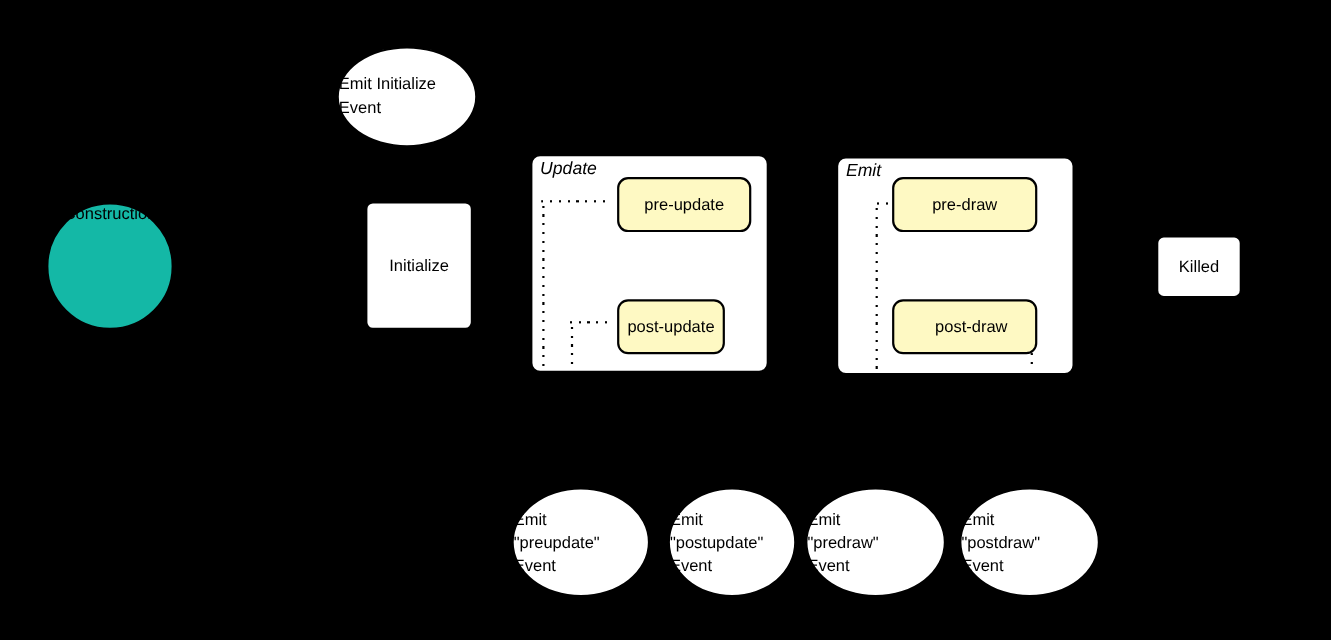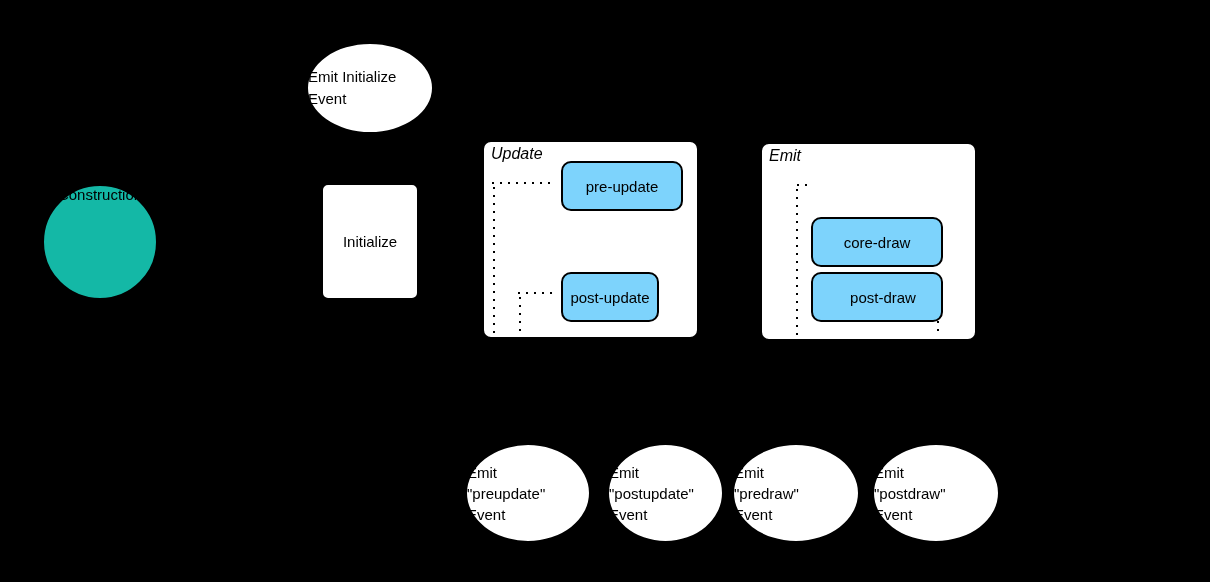--- a/index.html
+++ b/index.html
@@ -46,21 +46,21 @@
     border-radius: 9px;
     z-index: 1;
   }
   .container-label {
     position: absolute; left: 7px; top: 3px;
     font-size: 16px;
     font-style: italic;
   }
   .sub-state {
     position: absolute; box-sizing: border-box;
-    background: #7dd3fc;
+    background: #fef9c3;
     border: 2.5px solid #000;
     border-radius: 10px;
     display: flex; align-items: center; justify-content: center;
     font-size: 15px;
   }
   .dot-h {
     height: 2px; z-index: 2;
     background-image: repeating-linear-gradient(to right, #000 0px, #000 2px, transparent 2px, transparent 8px);
   }
   .dot-v {
@@ -84,53 +84,56 @@
 
   <div class="abs state-circle" style="left:42px; top:184px; width:116px; height:116px;">
     <span>Construction</span>
   </div>
 
   <div class="abs ellipse top" style="left:306px; top:42px; width:128px; height:92px;">
     <div>Emit Initialize</div>
     <div>Event</div>
   </div>
 
-  <div class="abs state-rect" style="left:321px; top:183px; width:98px; height:117px;">
+  <div class="abs state-rect" style="left:332px; top:183px; width:98px; height:117px;">
     <span>Initialize</span>
   </div>
 
   <div class="abs container-box" style="left:482px; top:140px; width:217px; height:199px;">
     <div class="container-label">Update</div>
     <div class="sub-state" style="left:77px; top:19px; width:122px; height:50px;">
       <span>pre-update</span>
     </div>
     <div class="sub-state" style="left:77px; top:130px; width:98px; height:50px;">
       <span>post-update</span>
     </div>
   </div>
 
   <div class="abs container-box" style="left:760px; top:142px; width:217px; height:199px;">
     <div class="container-label">Emit</div>
-    <div class="sub-state" style="left:49px; top:73px; width:132px; height:50px;">
-      <span>core-draw</span>
+    <div class="sub-state" style="left:49px; top:17px; width:132px; height:50px;">
+      <span>pre-draw</span>
     </div>
     <div class="sub-state" style="left:49px; top:128px; width:132px; height:50px;padding-left:12px;">
       <span>post-draw</span>
     </div>
   </div>
 
   <div class="abs dot-h" style="left:492px; top:182px; width:64px;"></div>
   <div class="abs dot-v" style="left:493px; top:187px; height:150px;"></div>
   <div class="abs dot-h" style="left:518px; top:292px; width:40px;"></div>
   <div class="abs dot-v" style="left:519px; top:297px; height:40px;"></div>
 
   <div class="abs dot-h" style="left:797px; top:184px; width:12px;"></div>
   <div class="abs dot-v" style="left:796px; top:189px; height:148px;"></div>
   <div class="abs dot-v" style="left:937px; top:321px; height:16px;"></div>
 
+  <div class="abs state-rect" style="left:1051px; top:214px; width:78px; height:57px;">
+    <span>Killed</span>
+  </div>
 
 
 
   <div class="abs ellipse" style="left:465px; top:443px; width:126px; height:100px;">
     <div>Emit</div>
     <div>"preupdate"</div>
     <div>Event</div>
   </div>
 
   <div class="abs ellipse" style="left:607px; top:443px; width:117px; height:100px;">

